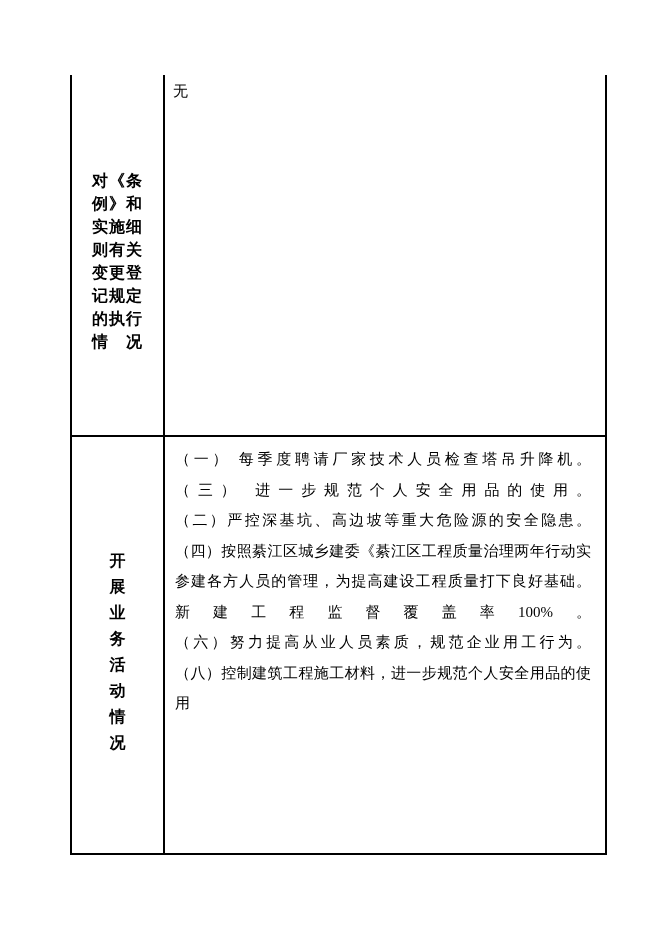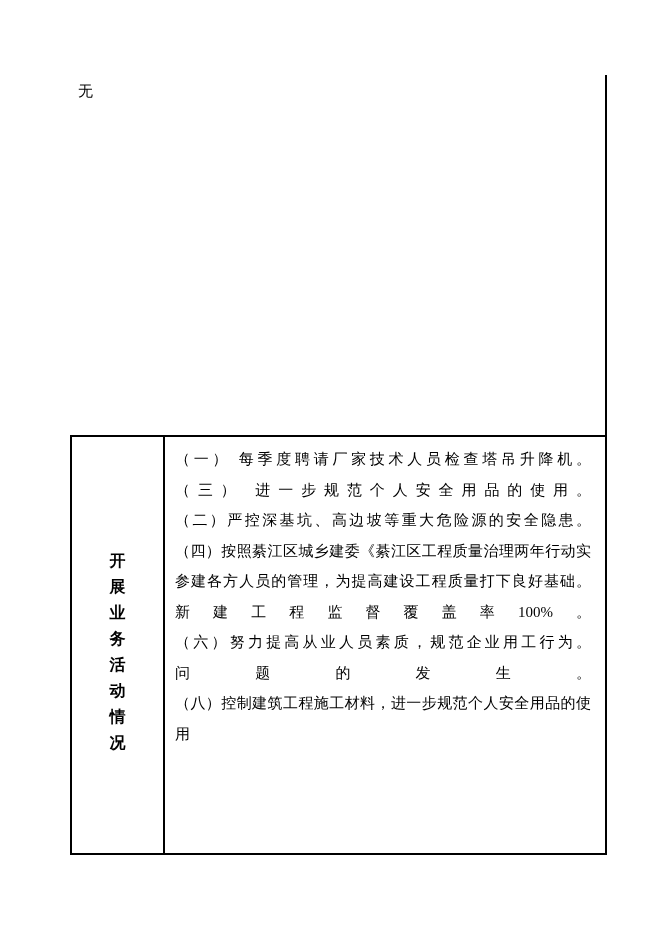--- a/index.html
+++ b/index.html
@@ -93,20 +93,32 @@
     font-style: italic;
   }
 </style>
 </head>
 <body>
 
 <div class="page">
   <div class="table">
 
     <div class="row row1">
+      <div class="cell header-cell">
+        <div class="header-lines1">
+            <div class="hline1">对《条</div>
+            <div class="hline1">例》和</div>
+            <div class="hline1">实施细</div>
+            <div class="hline1">则有关</div>
+            <div class="hline1">变更登</div>
+            <div class="hline1">记规定</div>
+            <div class="hline1">的执行</div>
+            <div class="hline1">情　况</div>
+          </div>
+      </div>
       <div class="cell content-cell content1">
         <div class="none-text">无</div>
       </div>
     </div>
 
     <div class="row row2">
       <div class="cell header-cell">
         <div class="header-lines2">
             <div class="hline2">开</div>
             <div class="hline2">展</div>
@@ -120,20 +132,19 @@
       </div>
       <div class="cell content-cell content2">
         <div class="content-lines">
             <div class="cline">（一） 每季度聘请厂家技术人员检查塔吊升降机。</div>
             <div class="cline">（三） 进一步规范个人安全用品的使用。</div>
             <div class="cline">（二）严控深基坑、高边坡等重大危险源的安全隐患。</div>
             <div class="cline">（四）按照綦江区城乡建委《綦江区工程质量治理两年行动实</div>
             <div class="cline">参建各方人员的管理，为提高建设工程质量打下良好基础。</div>
             <div class="cline">新建工程监督覆盖率100%。</div>
             <div class="cline">（六）努力提高从业人员素质，规范企业用工行为。</div>
-            <div class="cline">问题的发生。</div>
             <div class="cline">（八）控制建筑工程施工材料，进一步规范个人安全用品的使用</div>
           </div>
       </div>
     </div>
 
   </div>
 </div>
 
 </body></html>

